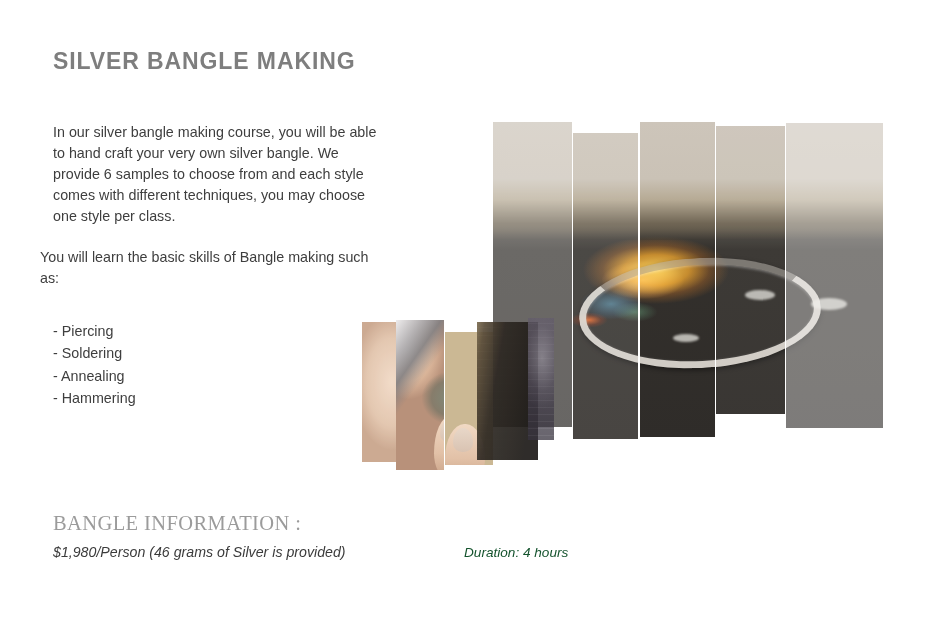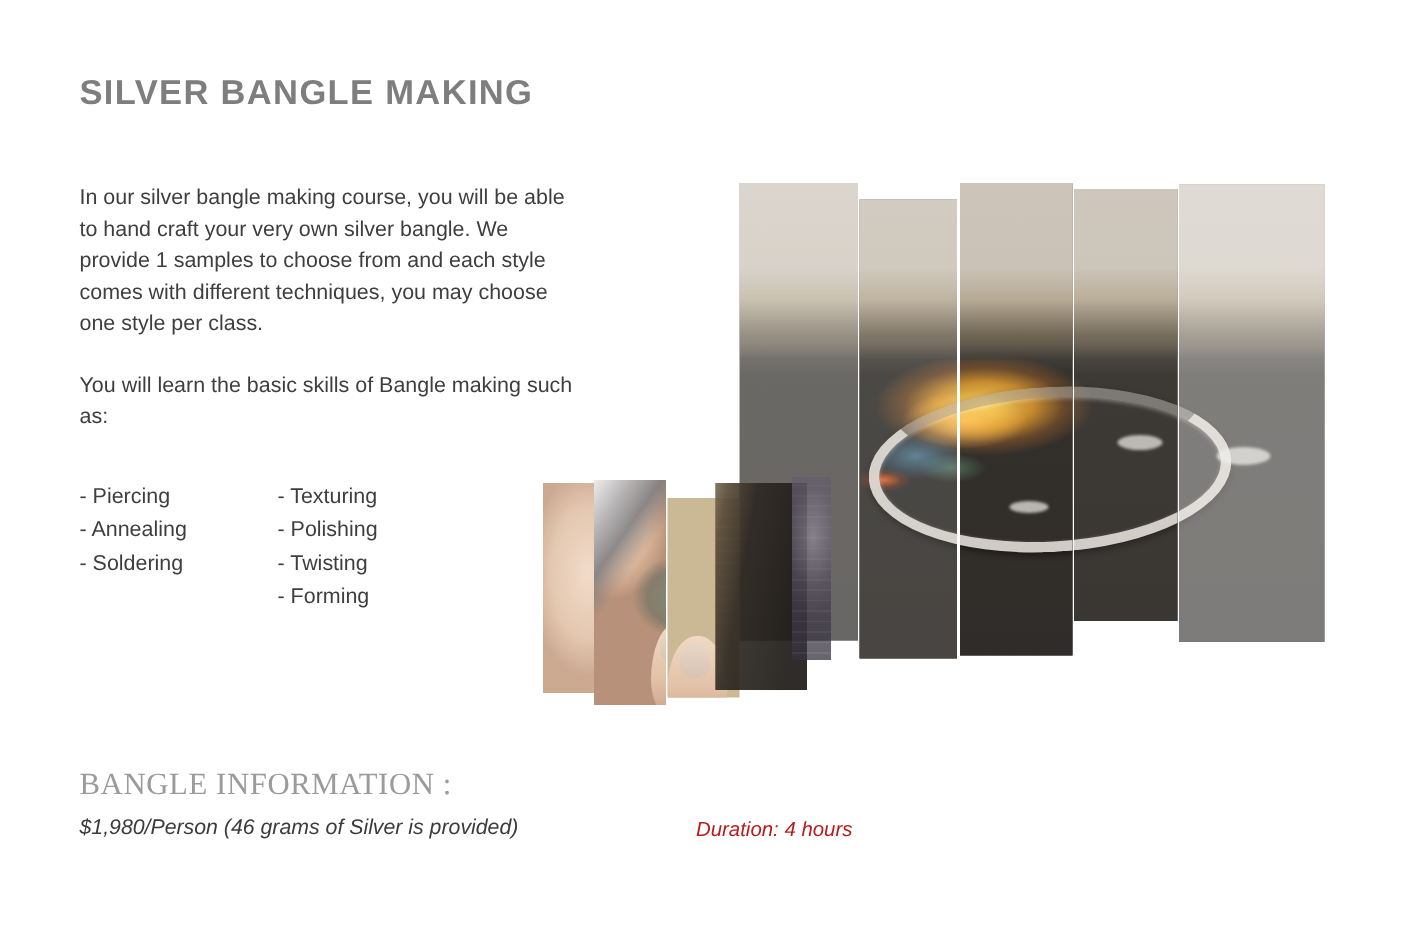--- a/index.html
+++ b/index.html
@@ -36,21 +36,21 @@
     position: absolute;
     left: 53px;
     top: 122px;
     width: 336px;
     font-size: 14.3px;
     line-height: 21px;
     color: #3e3e3e;
   }
   .intro2 {
     position: absolute;
-    left: 53px;
+    left: 40px;
     top: 247px;
     width: 330px;
     font-size: 14.3px;
     line-height: 21px;
     color: #3e3e3e;
   }
 
   
   .skills {
     position: absolute;
@@ -90,21 +90,21 @@
     font-style: italic;
     color: #3b3b3b;
     white-space: nowrap;
   }
   .footer-duration {
     position: absolute;
     left: 464px;
     top: 545px;
     font-size: 13.6px;
     font-style: italic;
-    color: #b91c1c;
+    color: #14532d;
     white-space: nowrap;
   }
   .footer-outcome {
     position: absolute;
     left: 689px;
     top: 545px;
     font-size: 13.6px;
     font-style: italic;
     color: #3b3b3b;
     white-space: nowrap;
@@ -225,35 +225,30 @@
     background: linear-gradient(to bottom, #e8d7c8 0%, #d9c3b2 100%);
   }
 </style>
 </head>
 <body>
 
 <div class="page">
 
   <div class="title">SILVER BANGLE MAKING</div>
 
-  <div class="intro">In our silver bangle making course, you will be able to hand craft your very own silver bangle. We provide 1 samples to choose from and each style comes with different techniques, you may choose one style per class.</div>
+  <div class="intro">In our silver bangle making course, you will be able to hand craft your very own silver bangle. We provide 6 samples to choose from and each style comes with different techniques, you may choose one style per class.</div>
 
   <div class="intro2">You will learn the basic skills of Bangle making such as:</div>
 
   <div class="skills">
     <div class="skills-col col-1">
       <div class="skill-item">- Piercing</div>
+      <div class="skill-item">- Soldering</div>
       <div class="skill-item">- Annealing</div>
-      <div class="skill-item">- Soldering</div>
-    </div>
-    <div class="skills-col col-2">
-      <div class="skill-item">- Texturing</div>
-      <div class="skill-item">- Polishing</div>
-      <div class="skill-item">- Twisting</div>
-      <div class="skill-item">- Forming</div>
+      <div class="skill-item">- Hammering</div>
     </div>
   </div>
 
   <div class="collage">
 
     <div class="panel" style="left:493px; top:122px; width:79px; height:305px; opacity:0.72;">
       <div class="scene photo-solder" style="left:0px; top:0px;">
         
       </div>
     </div>

